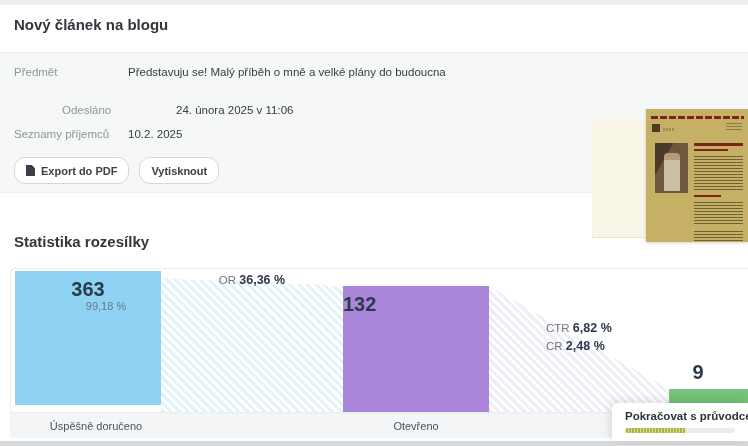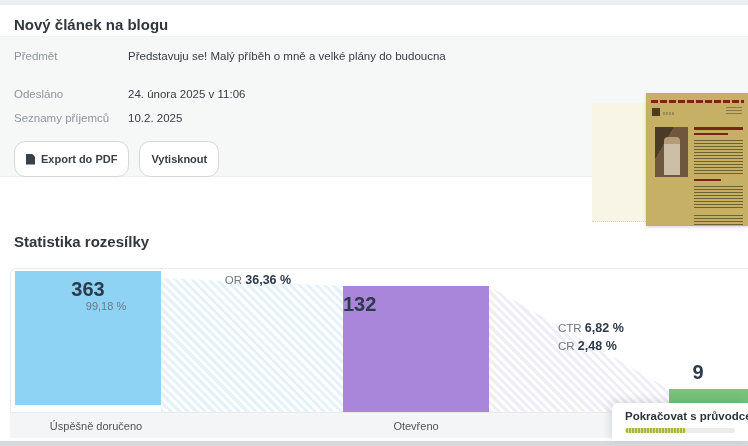--- a/index.html
+++ b/index.html
@@ -4,30 +4,30 @@
 <style>
   * { margin:0; padding:0; box-sizing:border-box; }
   html,body { width:748px; height:446px; }
   body {
     position:relative; overflow:hidden; background:#ffffff;
     font-family:"Liberation Sans", sans-serif; color:#31373d;
   }
   .top-strip { position:absolute; left:0; top:0; width:748px; height:5px; background:#eceef0; }
   .page-title { position:absolute; left:14px; top:16px; font-size:15px; font-weight:700; color:#31373d; }
 
-  .info-panel { position:absolute; left:0; top:36px; width:748px; height:141px;
+  .info-panel { position:absolute; left:0; top:52px; width:748px; height:141px;
     background:#f6f7f7; border-top:1px solid #eef0f1; border-bottom:1px solid #eef0f1; }
   .field-row { position:absolute; left:14px; height:15px; font-size:11.5px; line-height:15px; white-space:nowrap; }
   .field-label { display:inline-block; width:114px; color:#8e969e; }
   .field-value { color:#363d44; }
-  .row-subject { top:12px; }  .row-lists { top:31px;margin-top:43px; }  .row-sent { top:50px; }  .row-sender { top:69px; }
+  .row-subject { top:12px; }  .row-lists { top:31px;margin-top:43px; }  .row-sent { top:50px;margin-left:48px; }  .row-sender { top:69px; }
   .email-link { color:#47a7d8; }
 
   .btn-row { position:absolute; left:14px; top:104px; display:flex; gap:10px; }
-  .btn { display:inline-flex; align-items:center; gap:6px; height:36px; padding:0 11px;
+  .btn { display:inline-flex; align-items:center; gap:6px; height:27px; padding:0 11px;
     background:#ffffff; border:1px solid #d5d8db; border-radius:11px;
     font-size:11px; font-weight:700; color:#394046; cursor:pointer; }
   .doc-icon { width:9px; height:11px; background:#3a4047; position:relative; display:inline-block;
     clip-path:polygon(0 0, 65% 0, 100% 30%, 100% 100%, 0 100%); }
 
   
   .thumb { position:absolute; left:592px; top:56px; width:156px; height:133px; }
   .thumb-cream { position:absolute; left:0; top:10px; width:54px; height:119px; background:#f8f5e6;
     border-bottom:1px dotted #ddd6bb; }
   .thumb-page { position:absolute; left:54px; top:0; width:102px; height:133px; background:#c5b066;
@@ -65,21 +65,21 @@
     background:repeating-linear-gradient(45deg,#efedf6 0 3px, #ffffff 3px 6px); }
   .bar-value { font-size:20px; font-weight:700; color:#2c3a4c; padding-top:7px; line-height:22px; }
   .bar-percent { font-size:11px; color:#6b7886;padding-left:36px; }
   .clicked-value { position:absolute; left:658px; top:92px; width:58px; text-align:center;
     font-size:20px; font-weight:700; color:#2c3a4c; }
   .or-note { position:absolute; left:150px; top:4px; width:182px; text-align:center;
     font-size:11.5px; white-space:nowrap; }
   .rate-note { position:absolute; left:535px; font-size:11.5px; white-space:nowrap; }
   .note-ctr { top:52px; }
   .note-cr { top:70px; }
-  .rate-label { color:#6d7680;margin-left:12px; }
+  .rate-label { color:#6d7680; }
   .rate-value { color:#2c3a4c; font-weight:700; font-size:12.5px; }
   .label-row { position:absolute; left:-1px; right:0; top:143px; height:26px;
     background:#f4f5f6; border-top:1px solid #ececee; }
   .stage-label { position:absolute; top:0; height:26px; line-height:26px; text-align:center;
     font-size:11px; color:#4c535a; }
   .label-delivered { left:13px; width:146px; }
   .label-opened { left:333px; width:146px; }
 
   
   .guide-card { position:absolute; left:612px; top:403px; width:136px; height:38px; background:#ffffff;

